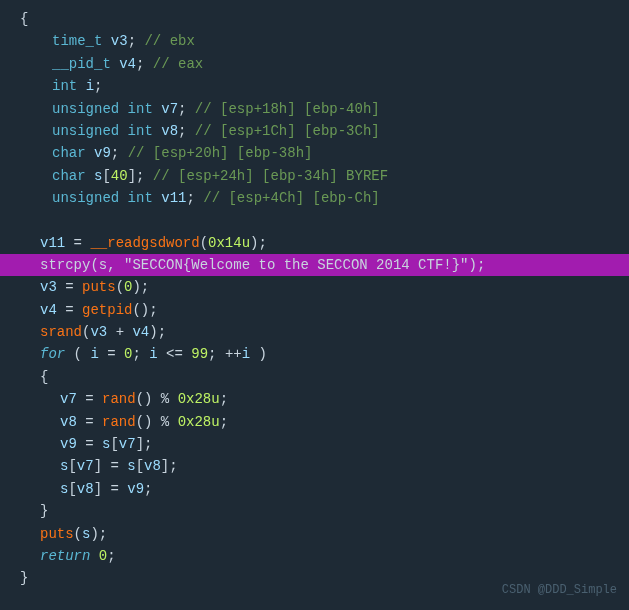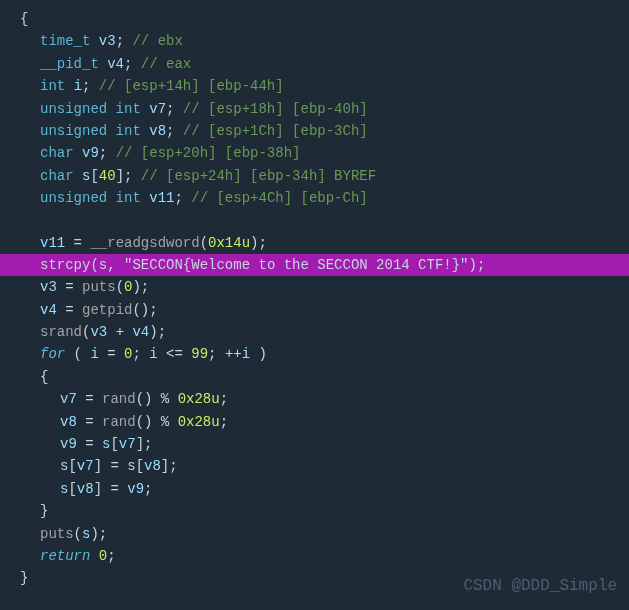--- a/index.html
+++ b/index.html
@@ -23,49 +23,49 @@
       display: flex;
       padding: 0 12px 0 20px;
       white-space: pre;
       min-height: 22px;
       align-items: center;
     }
     .code-line.highlighted {
       background: #a21caf;
     }
     .kw { color: #5bb8d4; font-style: italic; }
-    .fn { color: #a3a3a3; }
+    .fn { color: #f97316; }
     .var { color: #9cdcfe; }
     .num { color: #bef264; }
     .comment { color: #6a9955; text-align: center; }
     .punc { color: #c8d4de; }
-    .type { color: #5bb8d4; }
+    .type { color: #5bb8d4; margin-left: 12px; }
     .empty-line { height: 22px; }
     .watermark {
       position: absolute;
       bottom: 10px;
       right: 12px;
       color: #4a6070;
-      font-size: 16px;
+      font-size: 12px;
     }
     .indent1 { display: inline-block; width: 20px; }
     .indent2 { display: inline-block; width: 40px; }
   </style>
 </head>
 <body>
 
 <div class="code-container">
 
   <div class="code-line"><span class="punc">{</span></div>
 
   <div class="code-line"><span class="indent1"></span><span class="type">time_t</span><span class="punc"> </span><span class="var">v3</span><span class="punc">; </span><span class="comment">// ebx</span></div>
 
   <div class="code-line"><span class="indent1"></span><span class="type">__pid_t</span><span class="punc"> </span><span class="var">v4</span><span class="punc">; </span><span class="comment">// eax</span></div>
 
-  <div class="code-line"><span class="indent1"></span><span class="type">int</span><span class="punc"> </span><span class="var">i</span><span class="punc">; </span><span class="comment">// [esp+14h] [ebp-44h]</span></div>
+  <div class="code-line"><span class="indent1"></span><span class="type">int</span><span class="punc"> </span><span class="var">i</span><span class="punc">; </span></div>
 
   <div class="code-line"><span class="indent1"></span><span class="type">unsigned int</span><span class="punc"> </span><span class="var">v7</span><span class="punc">; </span><span class="comment">// [esp+18h] [ebp-40h]</span></div>
 
   <div class="code-line"><span class="indent1"></span><span class="type">unsigned int</span><span class="punc"> </span><span class="var">v8</span><span class="punc">; </span><span class="comment">// [esp+1Ch] [ebp-3Ch]</span></div>
 
   <div class="code-line"><span class="indent1"></span><span class="type">char</span><span class="punc"> </span><span class="var">v9</span><span class="punc">; </span><span class="comment">// [esp+20h] [ebp-38h]</span></div>
 
   <div class="code-line"><span class="indent1"></span><span class="type">char</span><span class="punc"> </span><span class="var">s</span><span class="punc">[</span><span class="num">40</span><span class="punc">]; </span><span class="comment">// [esp+24h] [ebp-34h] BYREF</span></div>
 
   <div class="code-line"><span class="indent1"></span><span class="type">unsigned int</span><span class="punc"> </span><span class="var">v11</span><span class="punc">; </span><span class="comment">// [esp+4Ch] [ebp-Ch]</span></div>

